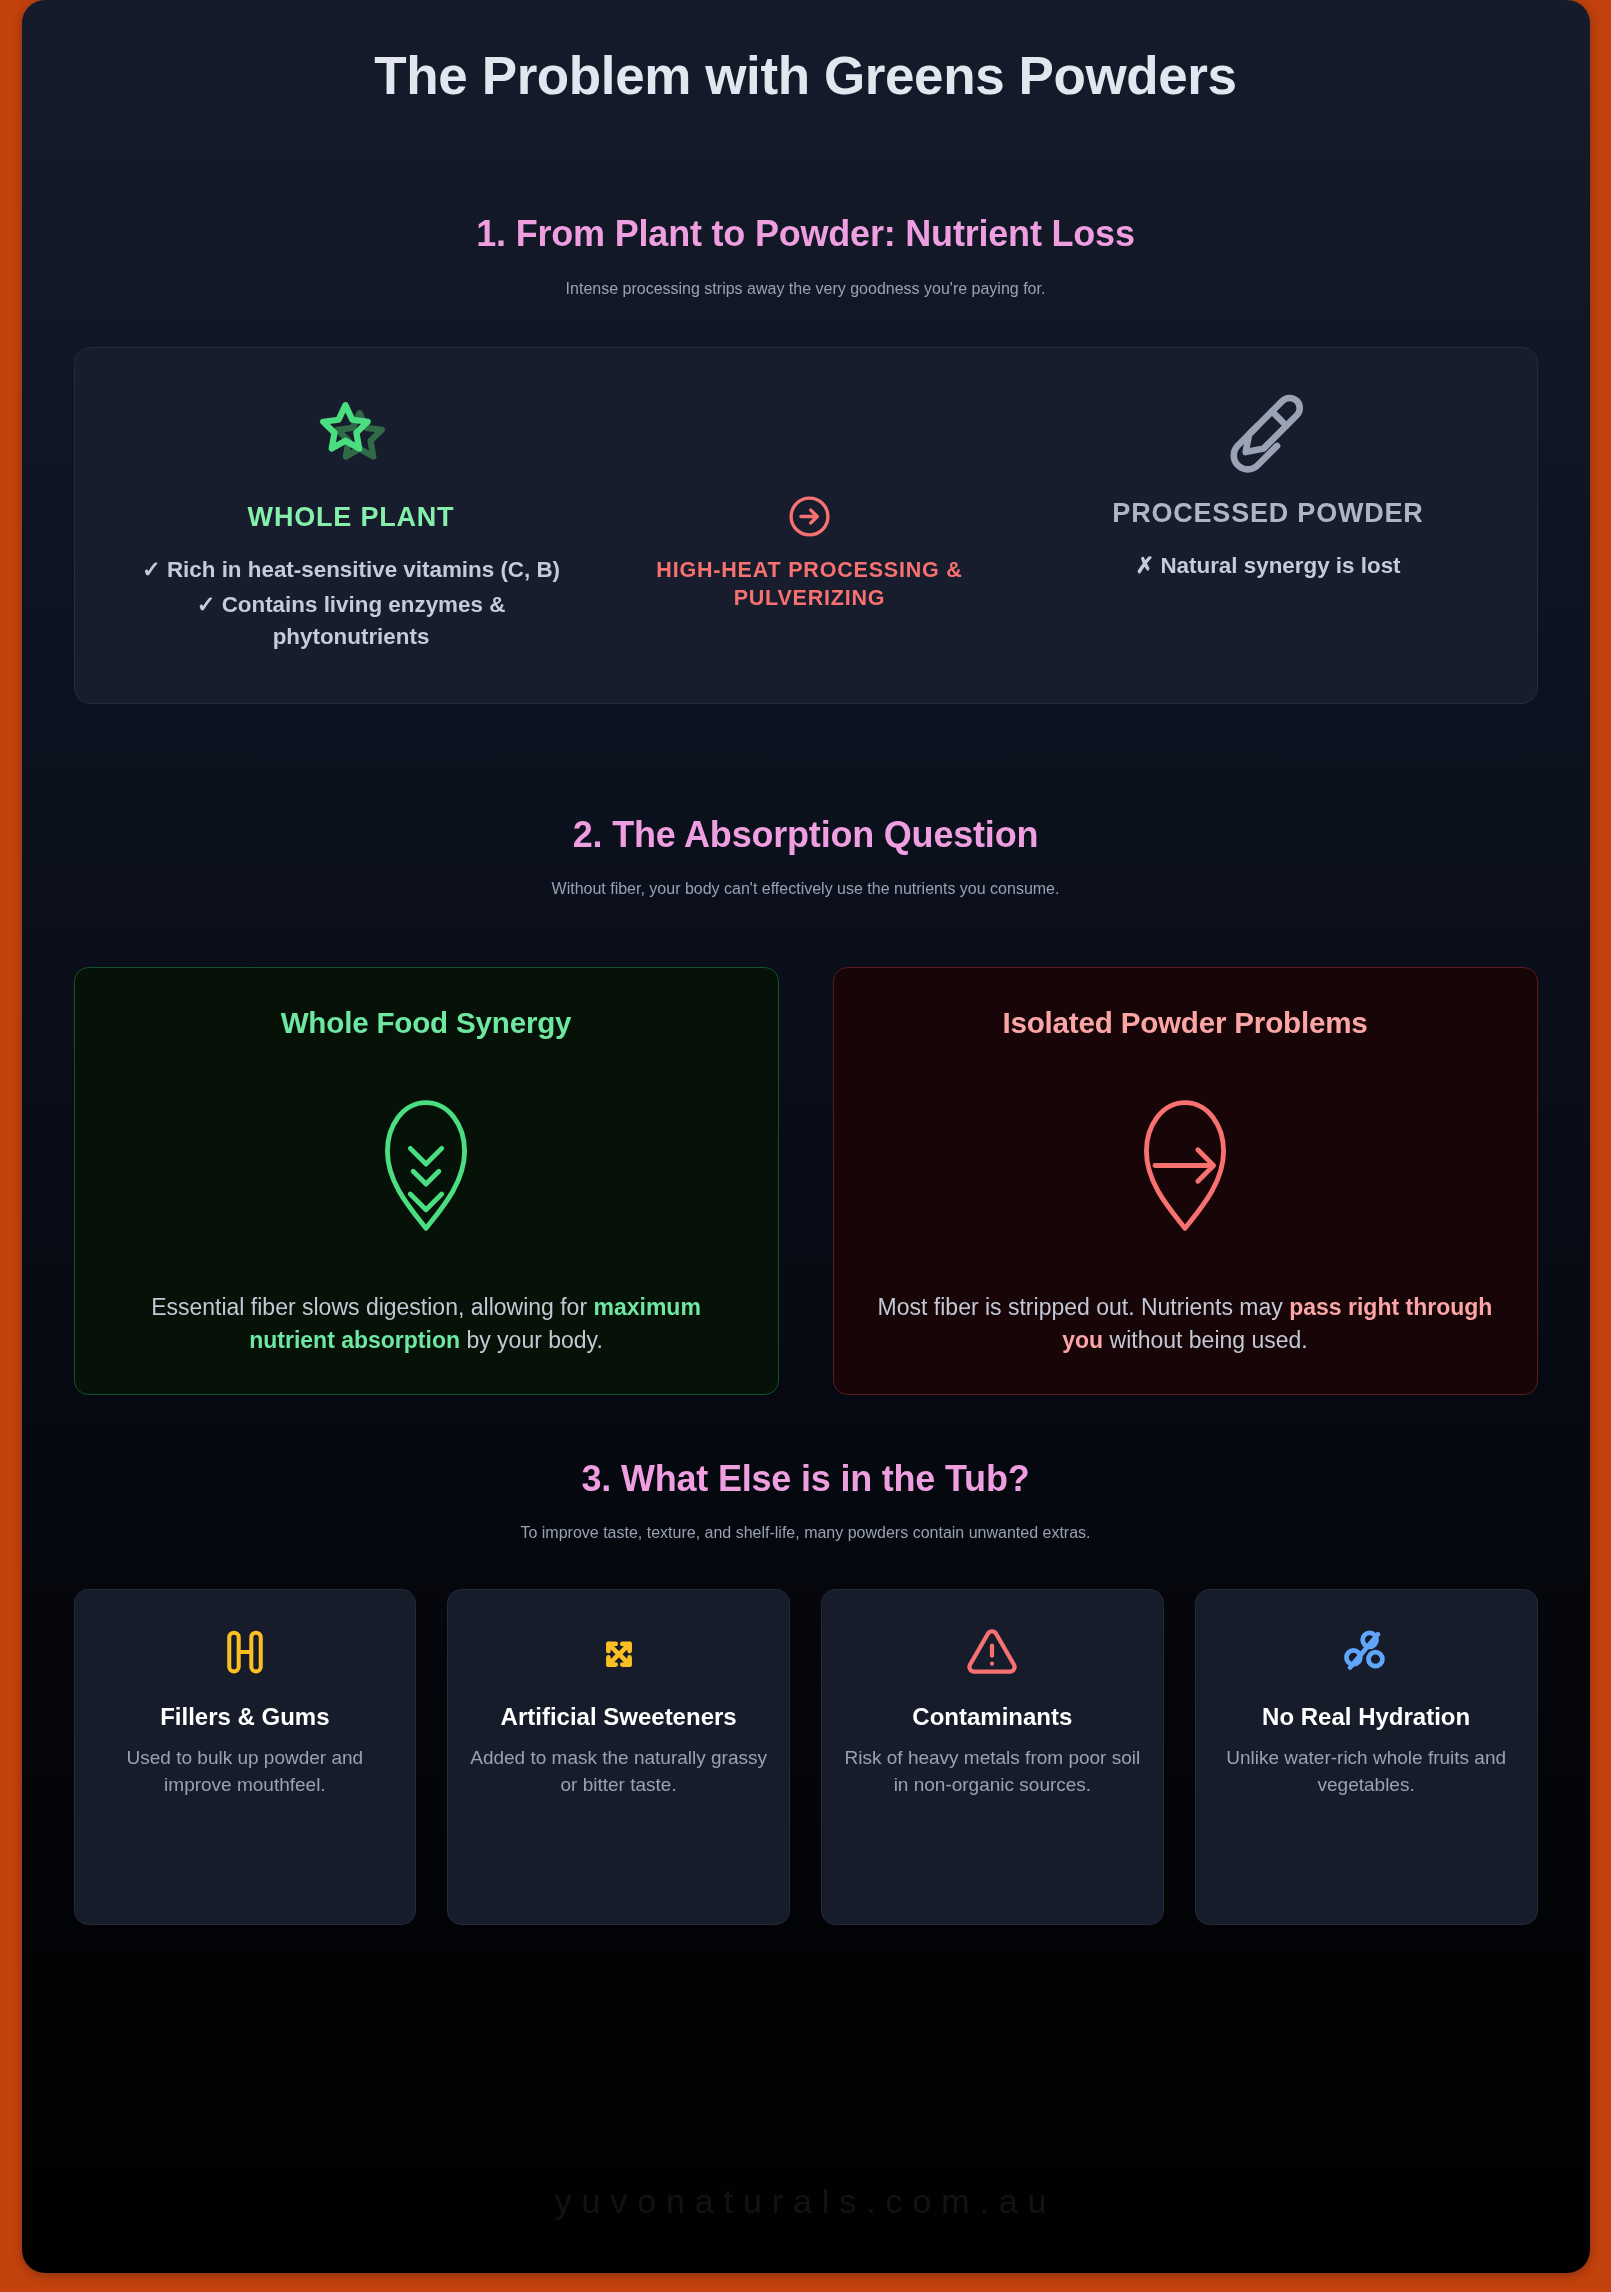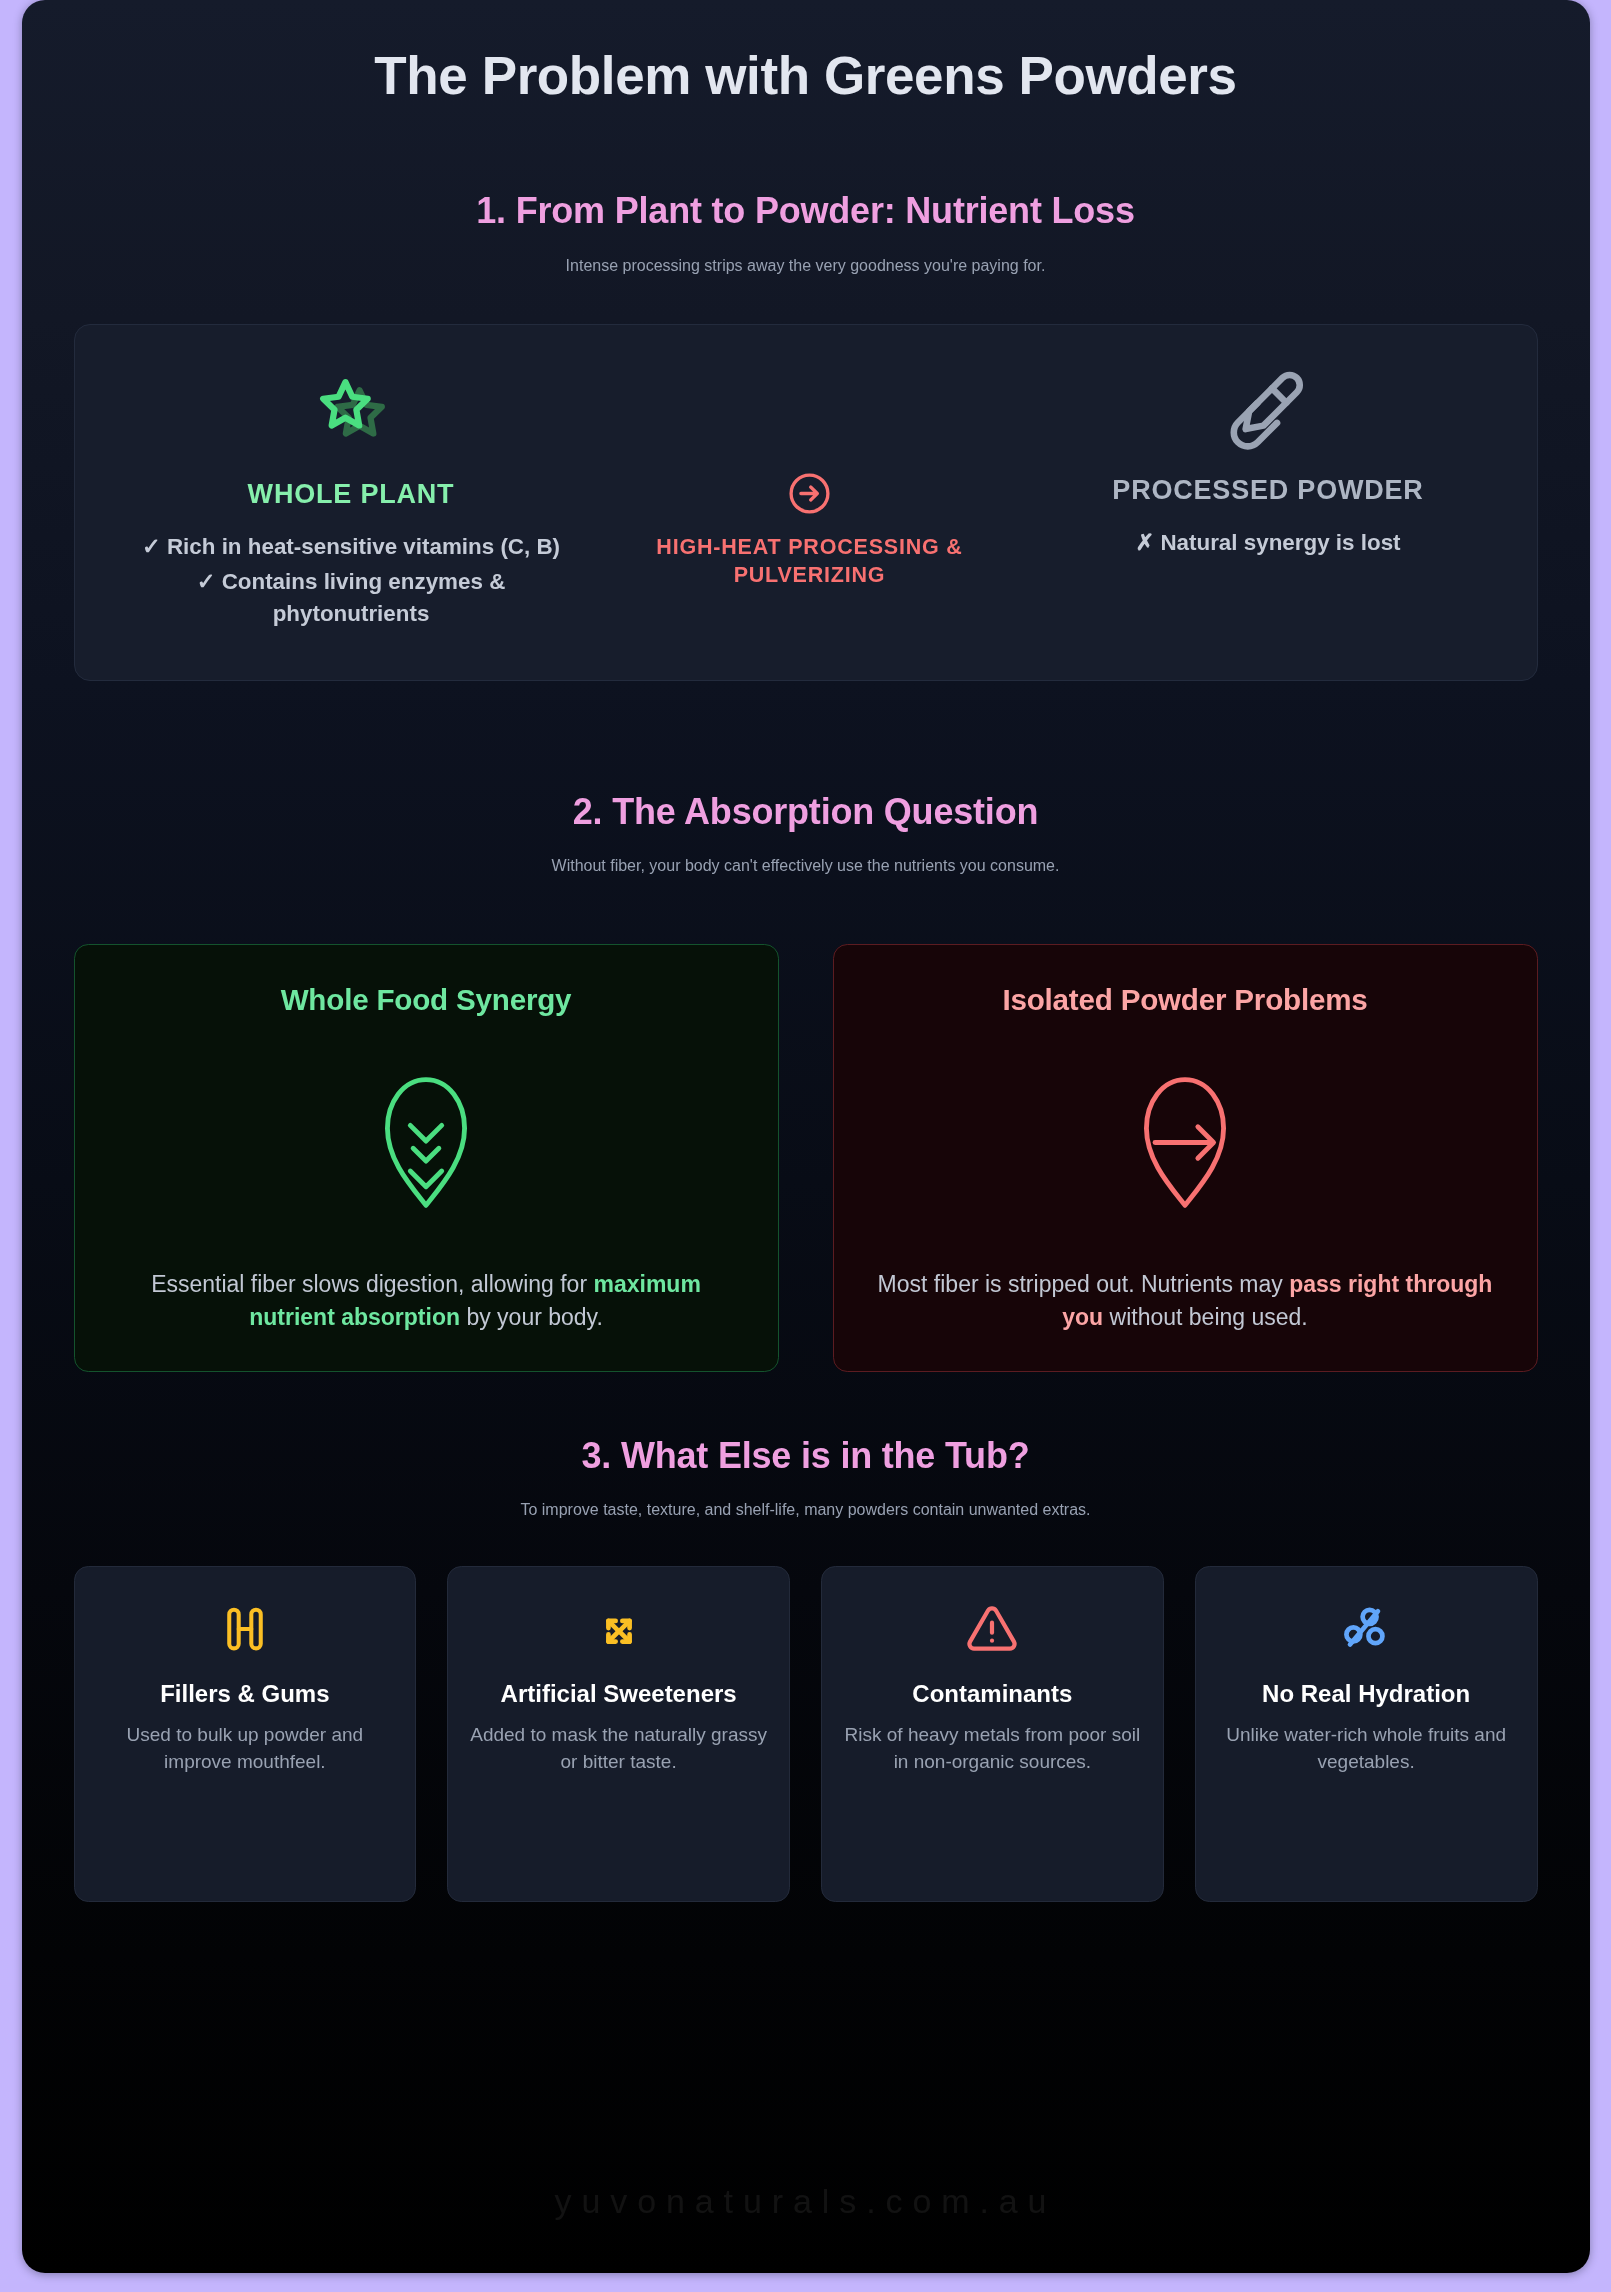--- a/index.html
+++ b/index.html
@@ -8,21 +8,21 @@
     padding: 0;
     background: #e9eaee;
     font-family: "Liberation Sans", sans-serif;
   }
   #page {
     position: relative;
     width: 1611px;
     height: 2293px;
     box-sizing: border-box;
     padding: 0 21.5px 16px 21.5px;
-    background: #c4b5fd;
+    background: #c2410c;
     overflow: hidden;
   }
   .viewport {
     position: relative;
     width: 1568px;
     height: 2273px;
     margin: 0 auto;
     border-radius: 23px;
     overflow: hidden;
     background: linear-gradient(180deg,#151b2b 0%, #121725 14%, #0d1220 30%, #080c16 52%, #05070d 70%, #020305 86%, #000000 100%);
@@ -65,21 +65,21 @@
     letter-spacing: -0.2px;
   }
   .sec-head .sub {
     margin: 22.4px auto 0 auto;
     font-size: 16px;
     line-height: 1.4;
     color: #98a1b2;
     max-width: 1254px;
   }
 
-  #sec1 { margin-top: 86px; }
+  #sec1 { margin-top: 109px; }
   #sec2 { margin-top: 110px; }
   #sec3 { margin-top: 63px; }
 
   
   .compare {
     margin-top: 47px;
     border: 0.9px solid #232b3d;
     border-radius: 16px;
     background: #171d2c;
     display: flex;

